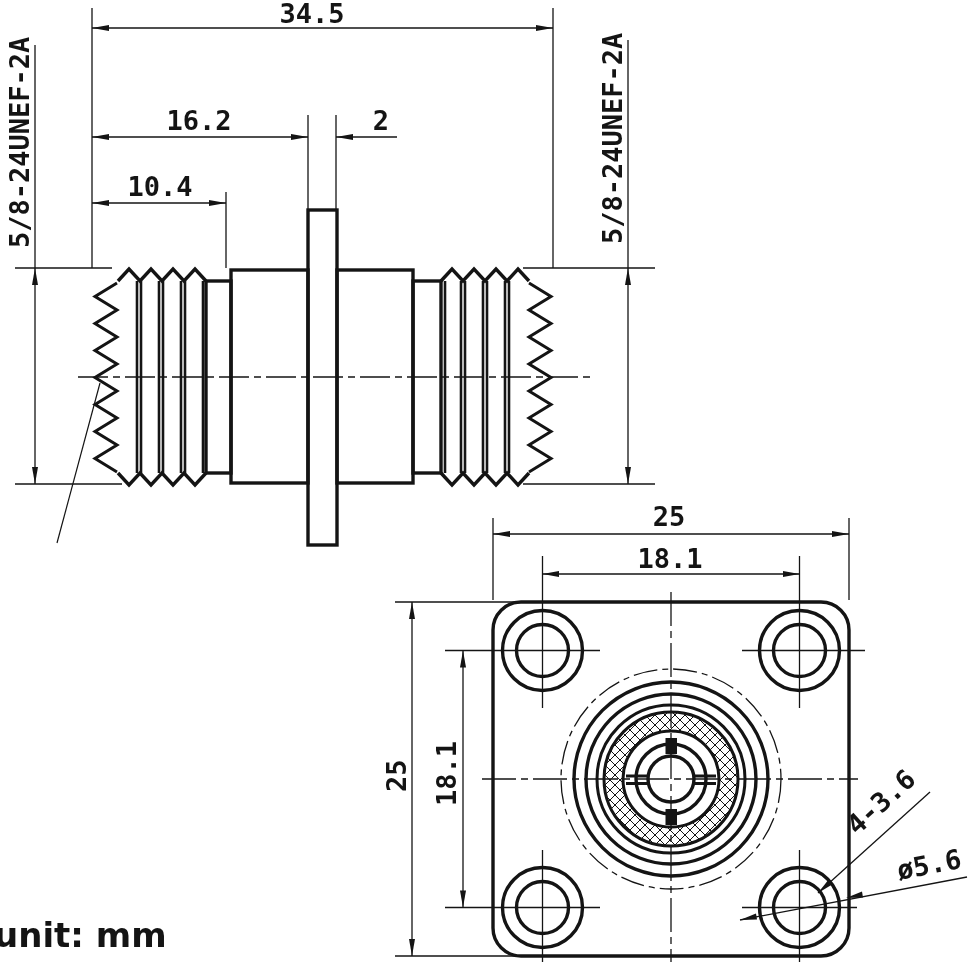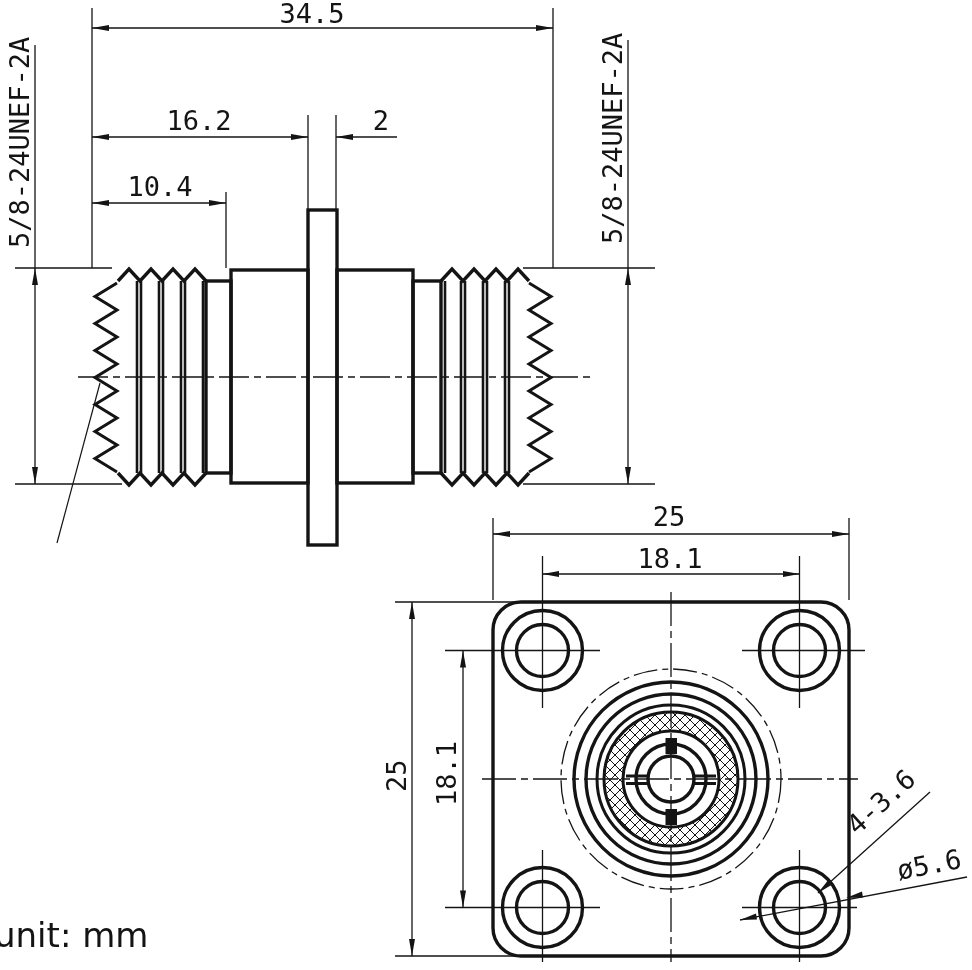--- a/index.html
+++ b/index.html
@@ -1,16 +1,16 @@
 <!DOCTYPE html>
 <html><head>
 <meta charset="utf-8">
 <style>
   html,body{margin:0;padding:0;background:#ffffff;}
-  .canvas{position:relative;width:972px;height:962px;background:#ffffff;overflow:hidden;}
+  .canvas{position:relative;width:972px;height:962px;background:#ffffff;overflow:hidden;font-weight:bold;}
   svg{display:block;}
   text{fill:#141414;}
   .dimtxt{font-family:"DejaVu Sans Mono","Liberation Mono",monospace;font-size:27px;}
   .unittxt{font-family:"DejaVu Sans","Liberation Sans",sans-serif;font-size:34px;}
 </style>
 </head>
 <body>
 
 <div class="canvas">
 <svg width="972" height="970" viewBox="0 0 972 970">

